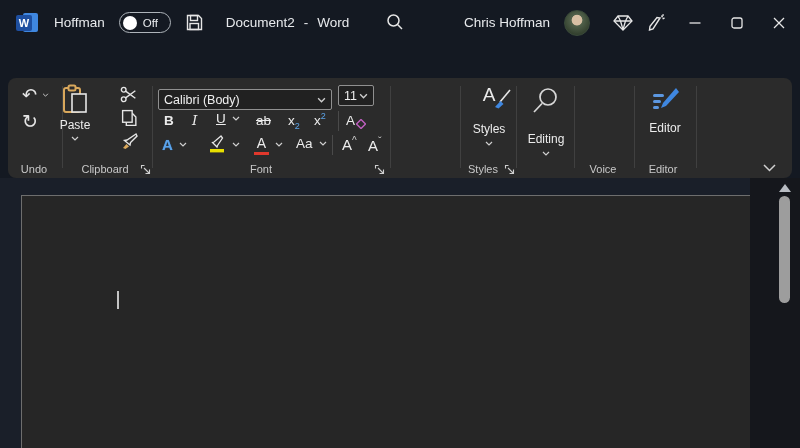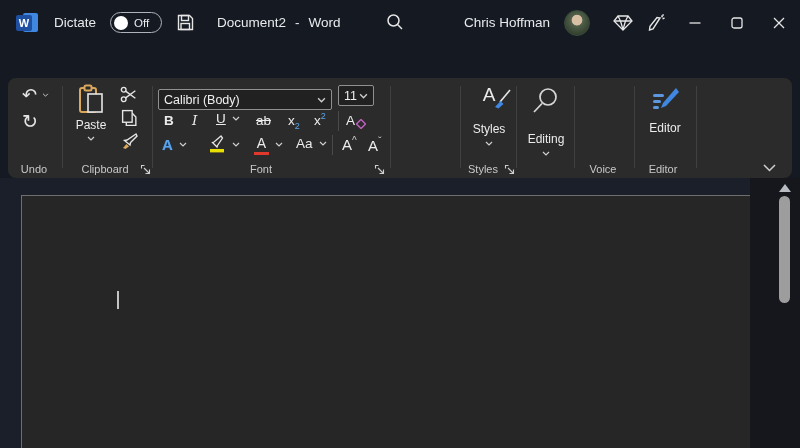--- a/index.html
+++ b/index.html
@@ -81,21 +81,21 @@
 </style>
 </head>
 <body>
 
 <div class="titlebar">
   <div class="tb-left">
     <div class="word-logo">
       <div class="back"></div>
       <div class="front">W</div>
     </div>
-    <span class="autosave-label">Dictate</span>
+    <span class="autosave-label">Hoffman</span>
     <div class="toggle">
       <div class="knob"></div>
       <span class="toggle-state">Off</span>
     </div>
     <span>
       <svg width="19" height="19" viewBox="0 0 19 19" fill="none" stroke="#e6e6e6" stroke-width="1.4">
         <path d="M2.5 2.5 h11 l3 3 v11 h-14 z"></path>
         <rect x="5.5" y="2.5" width="7" height="5"></rect>
         <rect x="5" y="10.5" width="8.5" height="6"></rect>
       </svg>
@@ -180,21 +180,21 @@
     <svg class="chev" width="7" height="4" viewBox="0 0 8 5" fill="none" stroke="#cfcfcf" stroke-width="1.2">
         <path d="M1 1 l3 3 3-3"></path>
       </svg>
   </div>
   <div class="abs" style="left:14px; top:34px;">
     <span class="glyph" style="font-size:19px;">↻</span>
   </div>
   <div class="grp-label" style="left:0px; width:52px;">Undo</div>
   <div class="vsep" style="left:54px;"></div>
 
-  <div class="bigbtn" style="left:60px; width:46px;">
+  <div class="bigbtn" style="left:44px; width:46px;">
     <span style="margin-top:2px;">
       <svg width="30" height="32" viewBox="0 0 30 32" fill="none">
         <rect x="4" y="4" width="16" height="24" rx="2" stroke="#d9a85c" stroke-width="2"></rect>
         <rect x="8.5" y="1.5" width="7" height="5" rx="1.5" stroke="#d9a85c" stroke-width="2" fill="#2b2b2b"></rect>
         <rect x="12" y="10" width="14" height="18" fill="#2b2b2b" stroke="#e6e6e6" stroke-width="1.6"></rect>
       </svg>
     </span>
     <span class="rbtn-text" style="margin-top:2px;">Paste</span>
     <svg class="chev" style="margin-top:4px;" width="8" height="5" viewBox="0 0 8 5" fill="none" stroke="#cfcfcf" stroke-width="1.2">
       <path d="M1 1 l3 3 3-3"></path>

